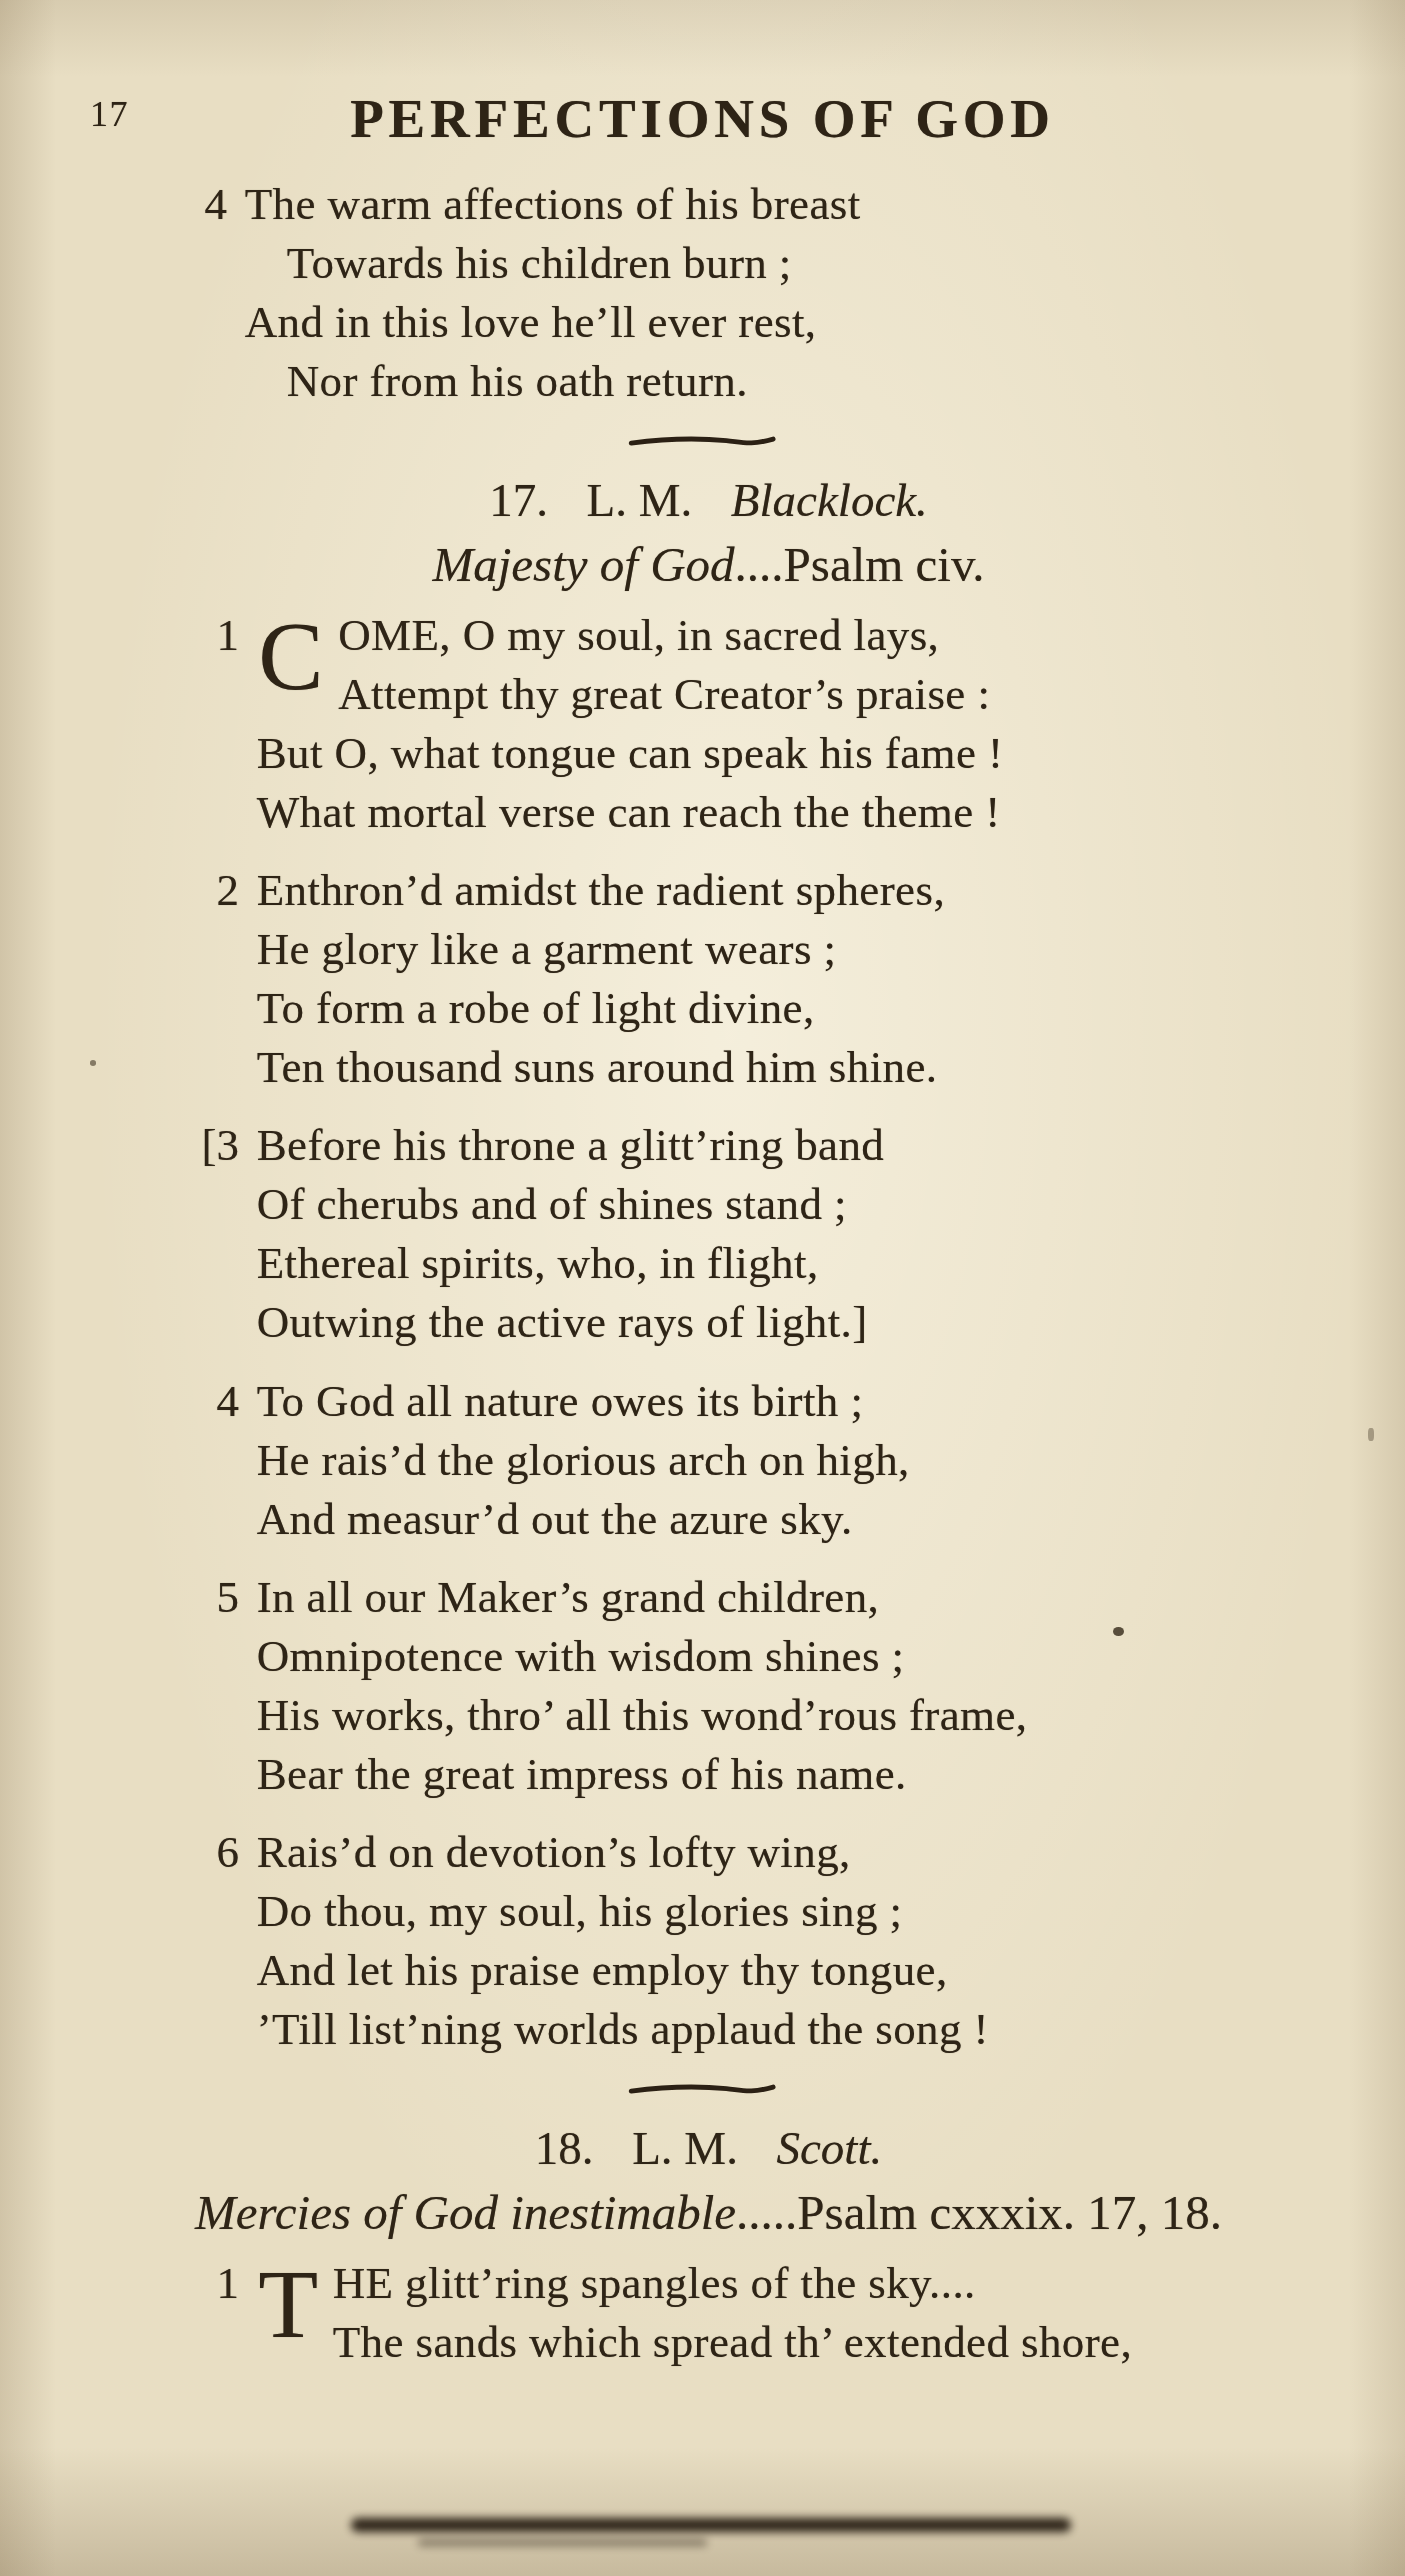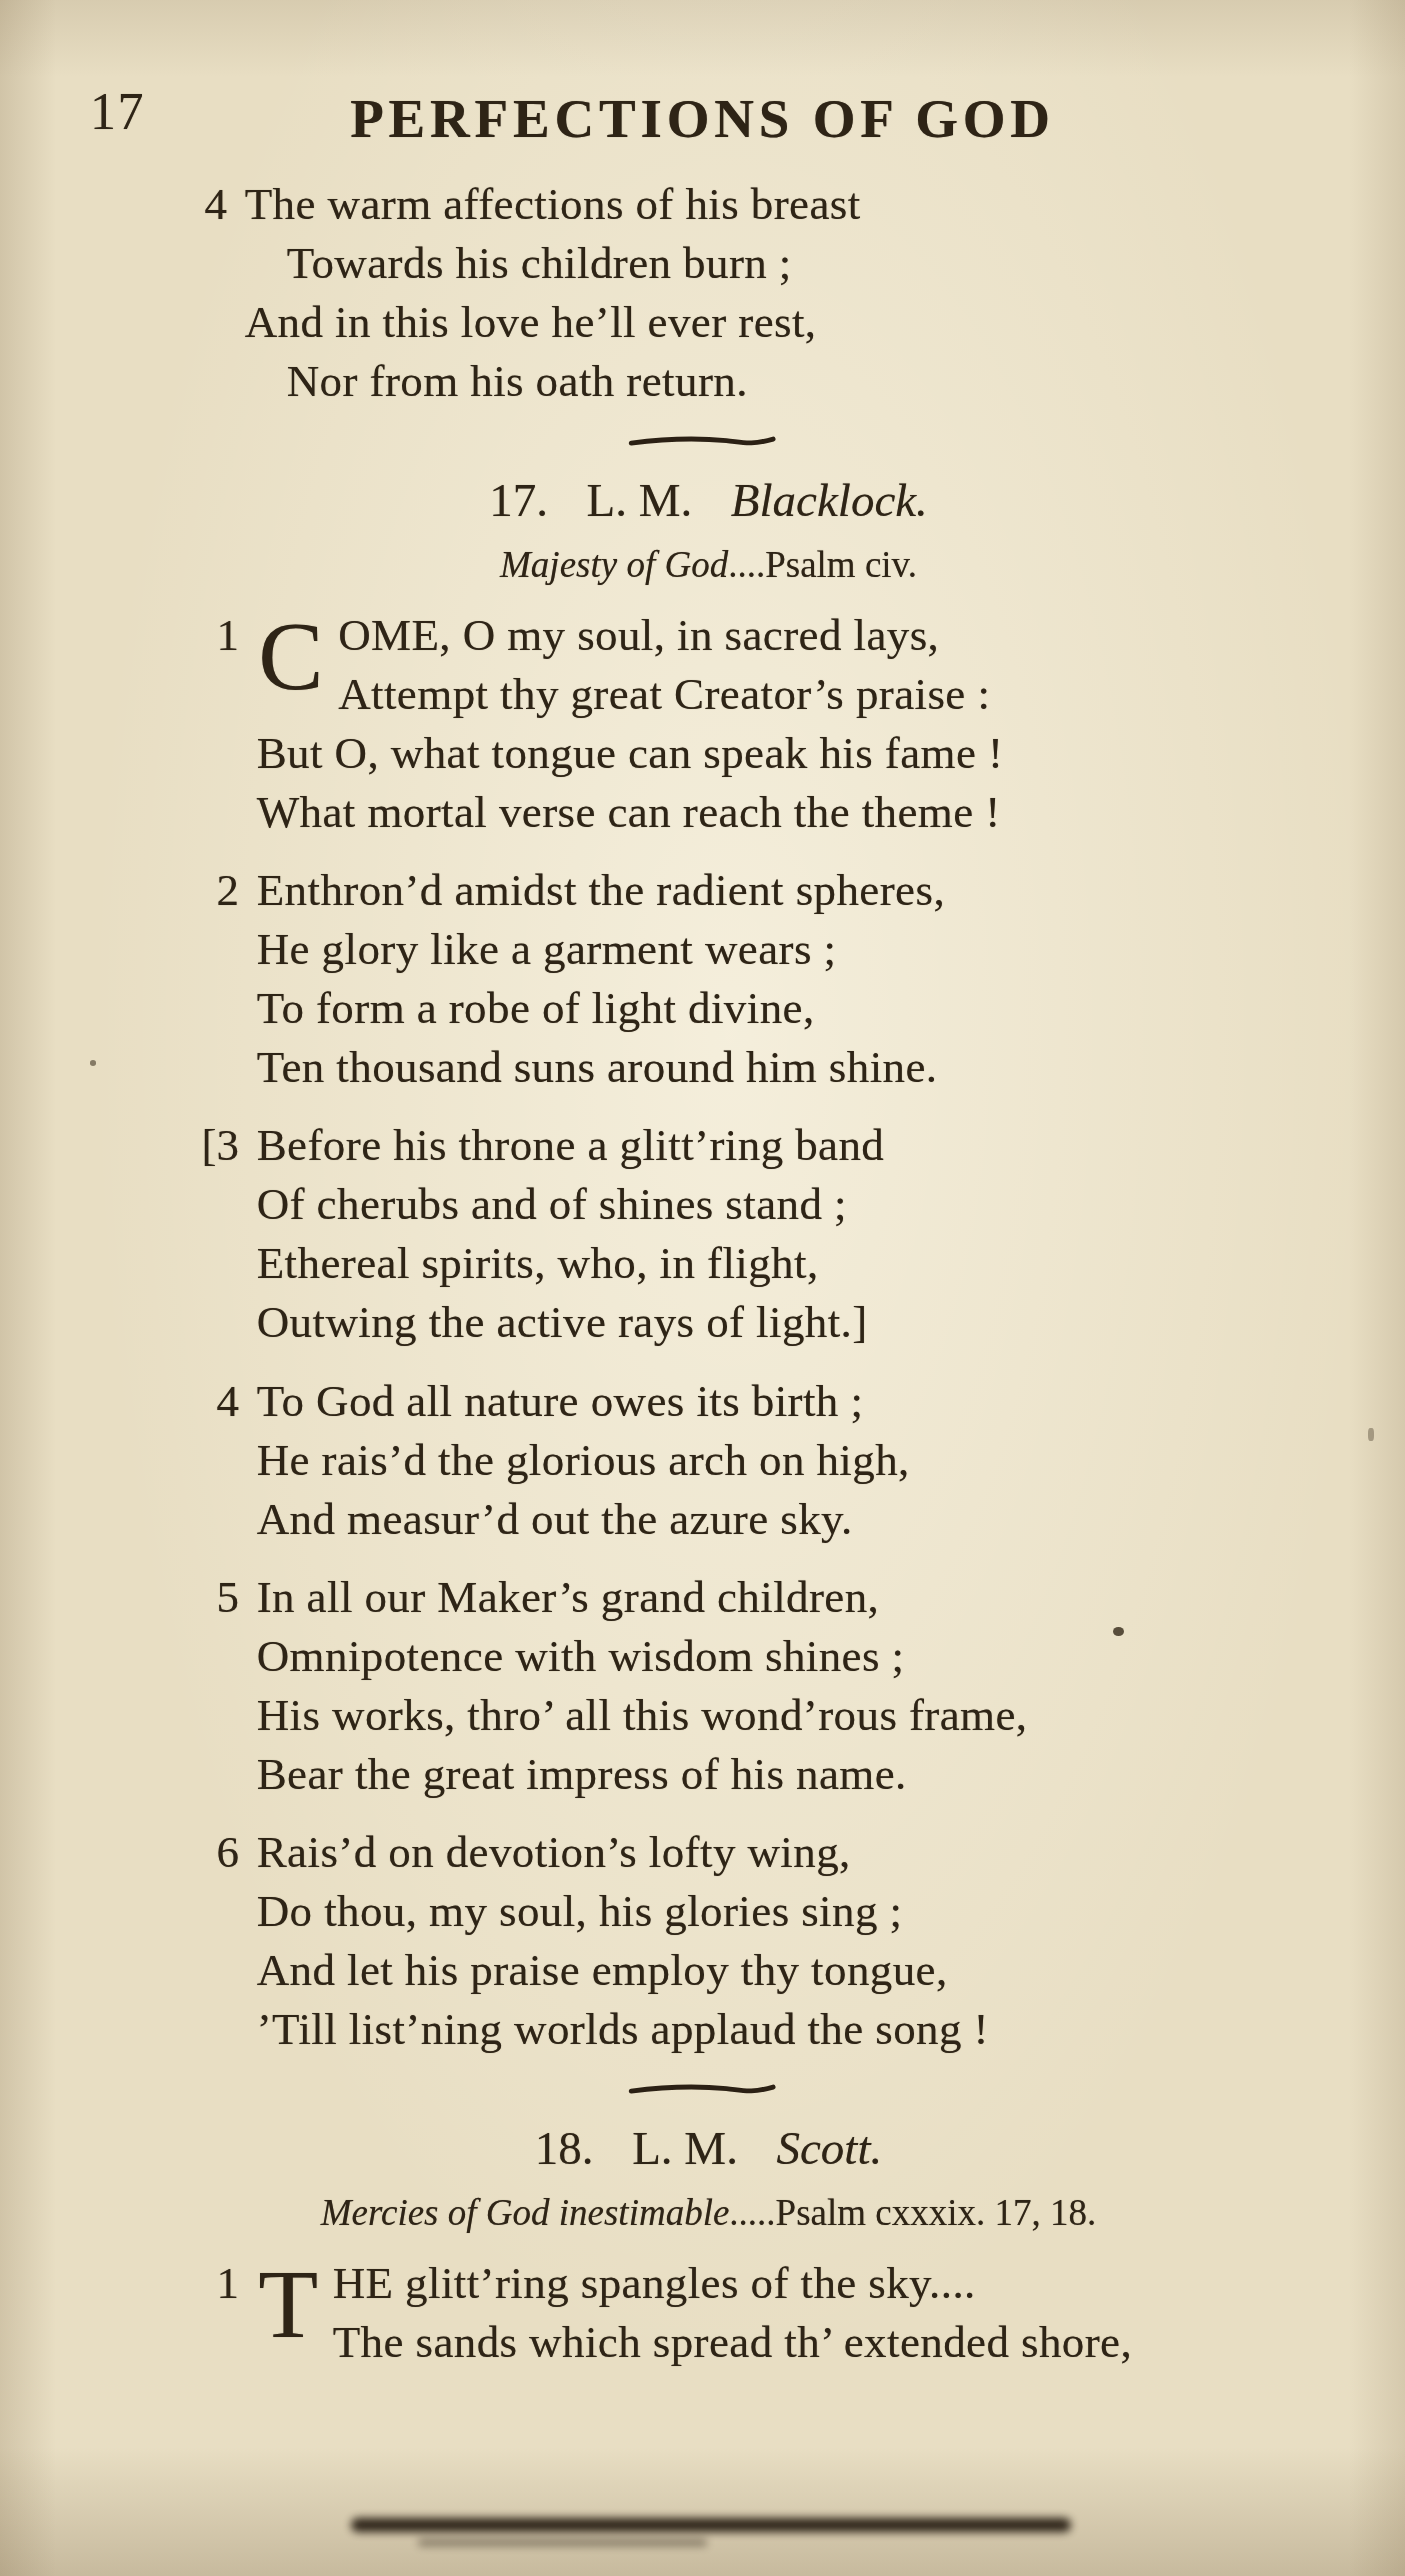--- a/index.html
+++ b/index.html
@@ -11,21 +11,21 @@
       radial-gradient(ellipse at 52% 40%, rgba(255,252,240,0.55) 0%, rgba(255,252,240,0) 62%),
       linear-gradient(90deg, rgba(115,92,58,0.20) 0%, rgba(115,92,58,0) 4%, rgba(115,92,58,0) 96%, rgba(115,92,58,0.16) 100%),
       linear-gradient(180deg, rgba(115,92,58,0.14) 0%, rgba(115,92,58,0) 3%, rgba(115,92,58,0) 95%, rgba(100,78,46,0.25) 100%),
       #e8dec3;
   }
   .page{position:relative;width:100%;height:100%;padding-top:74px;box-sizing:border-box;}
   .ink{text-shadow:0 0 0.8px rgba(46,36,22,0.55);}
 
   
   .header{position:relative;height:74px;margin-bottom:19.3px;}
-  .pagenum{position:absolute;left:90px;top:0;font-size:52px;letter-spacing:1.6px;}
+  .pagenum{position:absolute;left:90px;top:11px;font-size:36px;letter-spacing:1.6px;}
   .running-title{
     margin:8px;text-align:center;font-size:55px;font-weight:600;
     letter-spacing:4.8px;line-height:74px;
   }
 
   
   .stanza{display:flex;margin:0 0 19.3px 169px;}
   .stanza .num{flex:none;width:58px;padding-right:17.7px;text-align:right;
     font-size:45px;line-height:59px;}
   .stanza .lines{flex:1;min-width:0;}
@@ -35,21 +35,21 @@
   .dropcap{
     float:left;font-size:98px;line-height:90px;height:108px;
     margin:4.8px 14.5px 0 1.6px;
   }
 
   
   .divider{text-align:center;margin:13px 0 9.6px 0;height:27px;}
   .hymn-heading{text-align:center;font-size:47px;line-height:66px;}
   .hymn-heading .part{margin:0 19.3px;}
   .hymn-heading .author{font-style:italic;}
-  .subtitle{text-align:center;font-size:37px;line-height:63px;margin-bottom:9.6px;}
+  .subtitle{text-align:center;font-size:49px;line-height:63px;margin-bottom:9.6px;}
   .subtitle em{font-style:italic;}
 
   .hymn-block{margin-top:3.2px;margin-left:12px;}
 
   
   .speck{position:absolute;background:#332818;border-radius:50%;}
   .speck.s1{left:1113px;top:1627px;width:10.5px;height:8.8px;opacity:.8;}
   .speck.s2{left:90px;top:1060px;width:6.4px;height:5.6px;opacity:.55;}
   .speck.s3{left:1368px;top:1428px;width:5.6px;height:13px;opacity:.35;border-radius:40%;}
   .smudge{position:absolute;background:#20170d;filter:blur(4px);border-radius:8px;}

